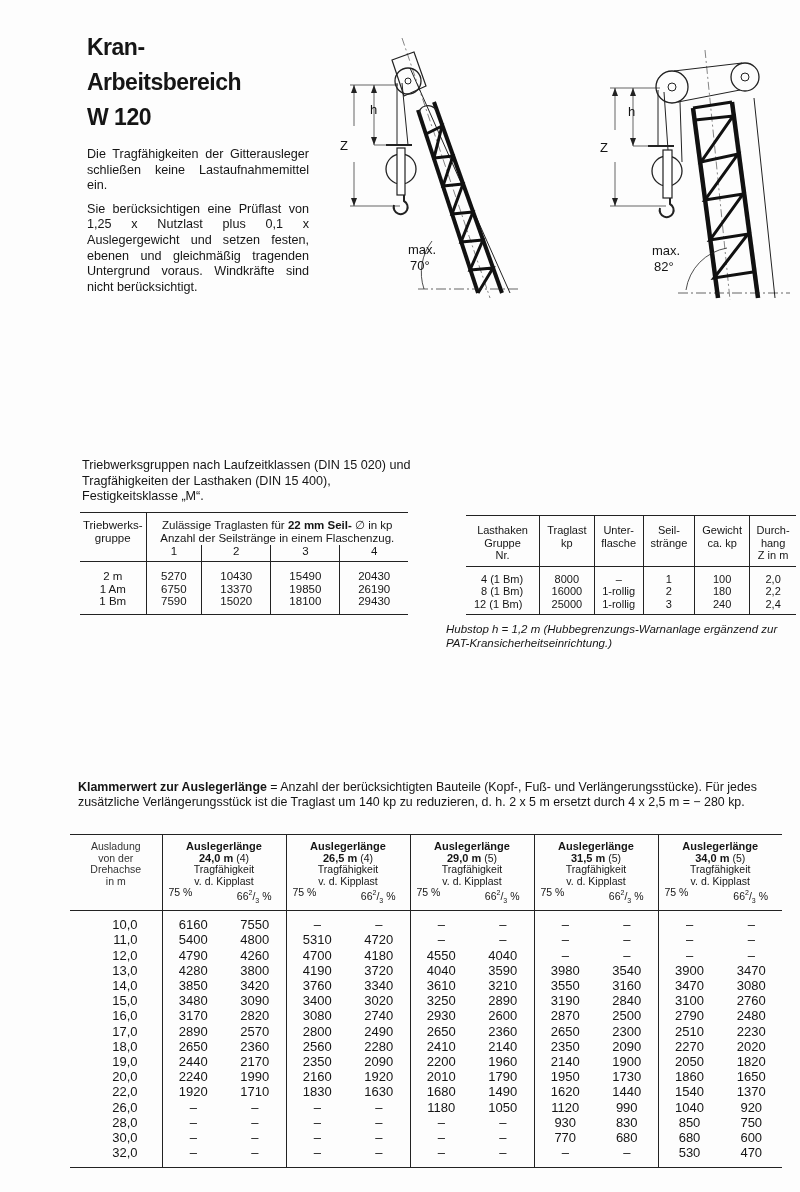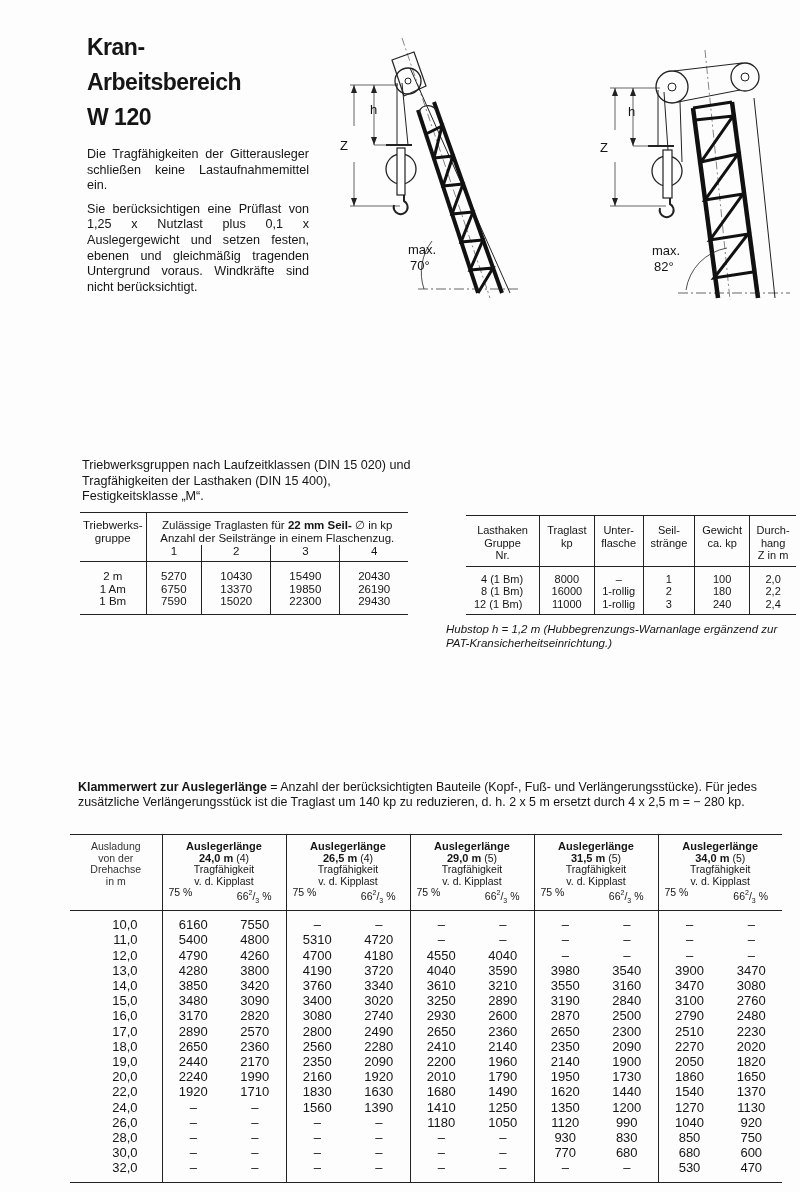--- a/index.html
+++ b/index.html
@@ -193,21 +193,21 @@
         <div>7590</div>
       </td>
       <td class="divl">
         <div>10430</div>
         <div>13370</div>
         <div>15020</div>
       </td>
       <td class="divl">
         <div>15490</div>
         <div>19850</div>
-        <div>22300</div>
+        <div>18100</div>
       </td>
       <td class="divl">
         <div>20430</div>
         <div>26190</div>
         <div>29430</div>
       </td>
     </tr>
   </tbody>
 </table>
 
@@ -225,21 +225,21 @@
   <tbody id="t2body">
       <tr>
         <td style="text-align: left;">
           <div style="padding-left: 13px;">4 (1 Bm)</div>
           <div style="padding-left: 13px;">8 (1 Bm)</div>
           <div style="padding-left: 6px;">12 (1 Bm)</div>
         </td>
         <td>
           <div>8000</div>
           <div>16000</div>
-          <div>11000</div>
+          <div>25000</div>
         </td>
         <td>
           <div>–</div>
           <div>1-rollig</div>
           <div>1-rollig</div>
         </td>
         <td>
           <div>1</div>
           <div>2</div>
           <div>3</div>
@@ -475,33 +475,20 @@
         <td class="c75">1830</td>
         <td class="c66">1630</td>
         <td class="c75">1680</td>
         <td class="c66">1490</td>
         <td class="c75">1620</td>
         <td class="c66">1440</td>
         <td class="c75">1540</td>
         <td class="c66">1370</td>
       </tr>
       <tr>
-        <td class="ausl-val">24,0</td>
-        <td class="c75">–</td>
-        <td class="c66">–</td>
-        <td class="c75">1560</td>
-        <td class="c66">1390</td>
-        <td class="c75">1410</td>
-        <td class="c66">1250</td>
-        <td class="c75">1350</td>
-        <td class="c66">1200</td>
-        <td class="c75">1270</td>
-        <td class="c66">1130</td>
-      </tr>
-      <tr>
         <td class="ausl-val">26,0</td>
         <td class="c75">–</td>
         <td class="c66">–</td>
         <td class="c75">–</td>
         <td class="c66">–</td>
         <td class="c75">1180</td>
         <td class="c66">1050</td>
         <td class="c75">1120</td>
         <td class="c66">990</td>
         <td class="c75">1040</td>

